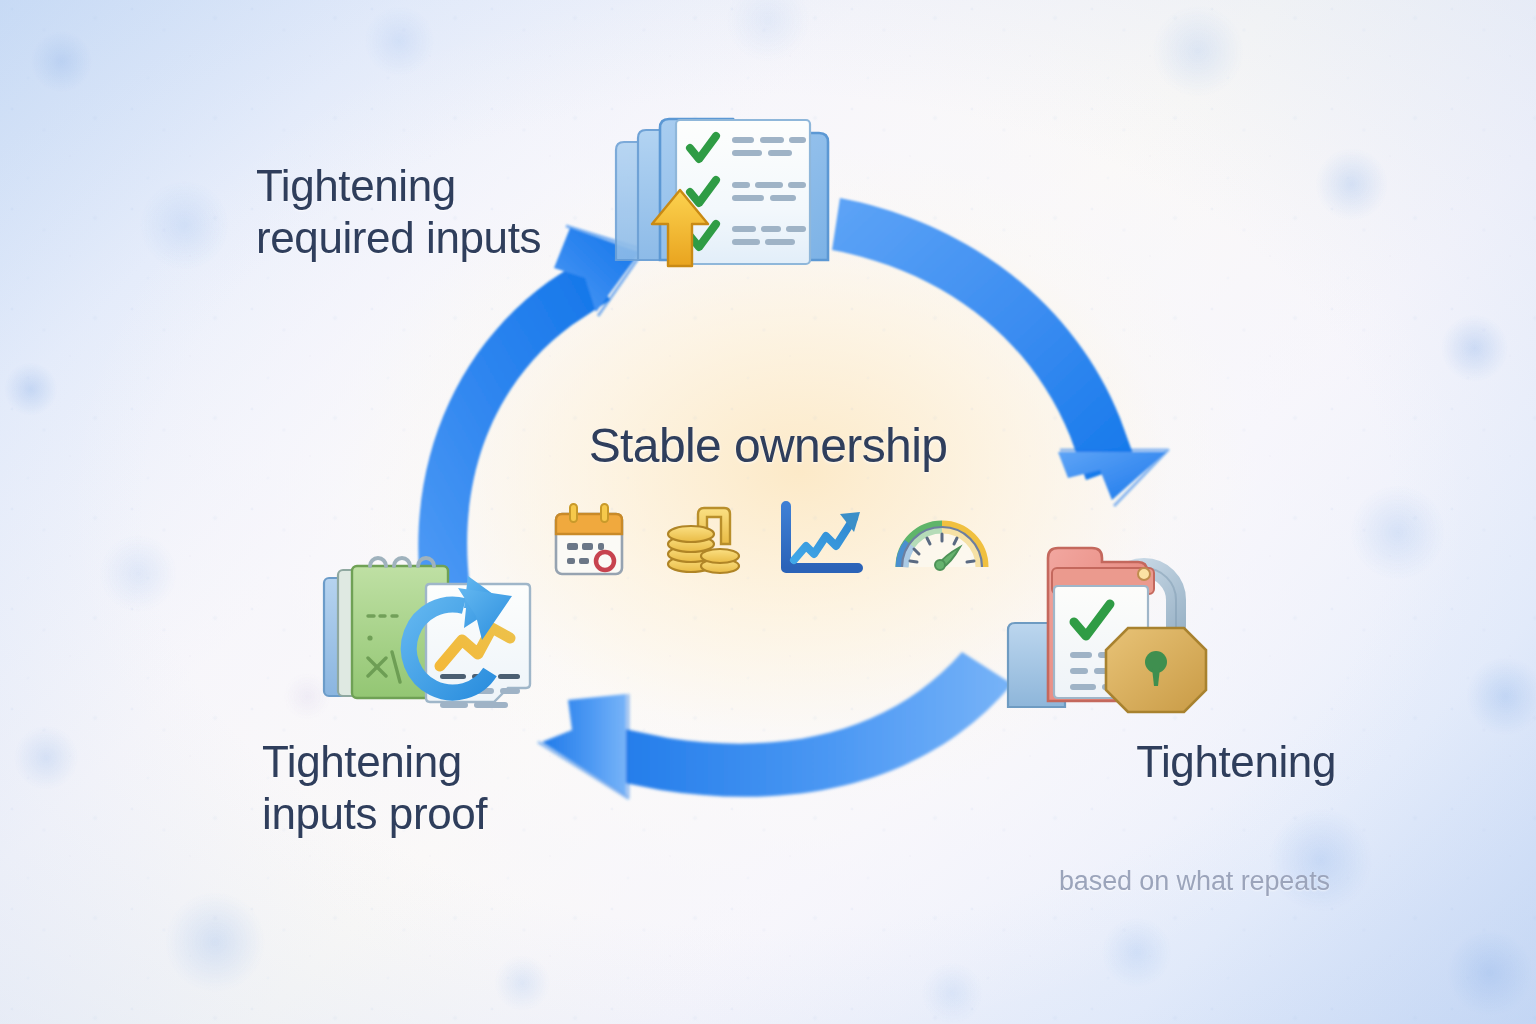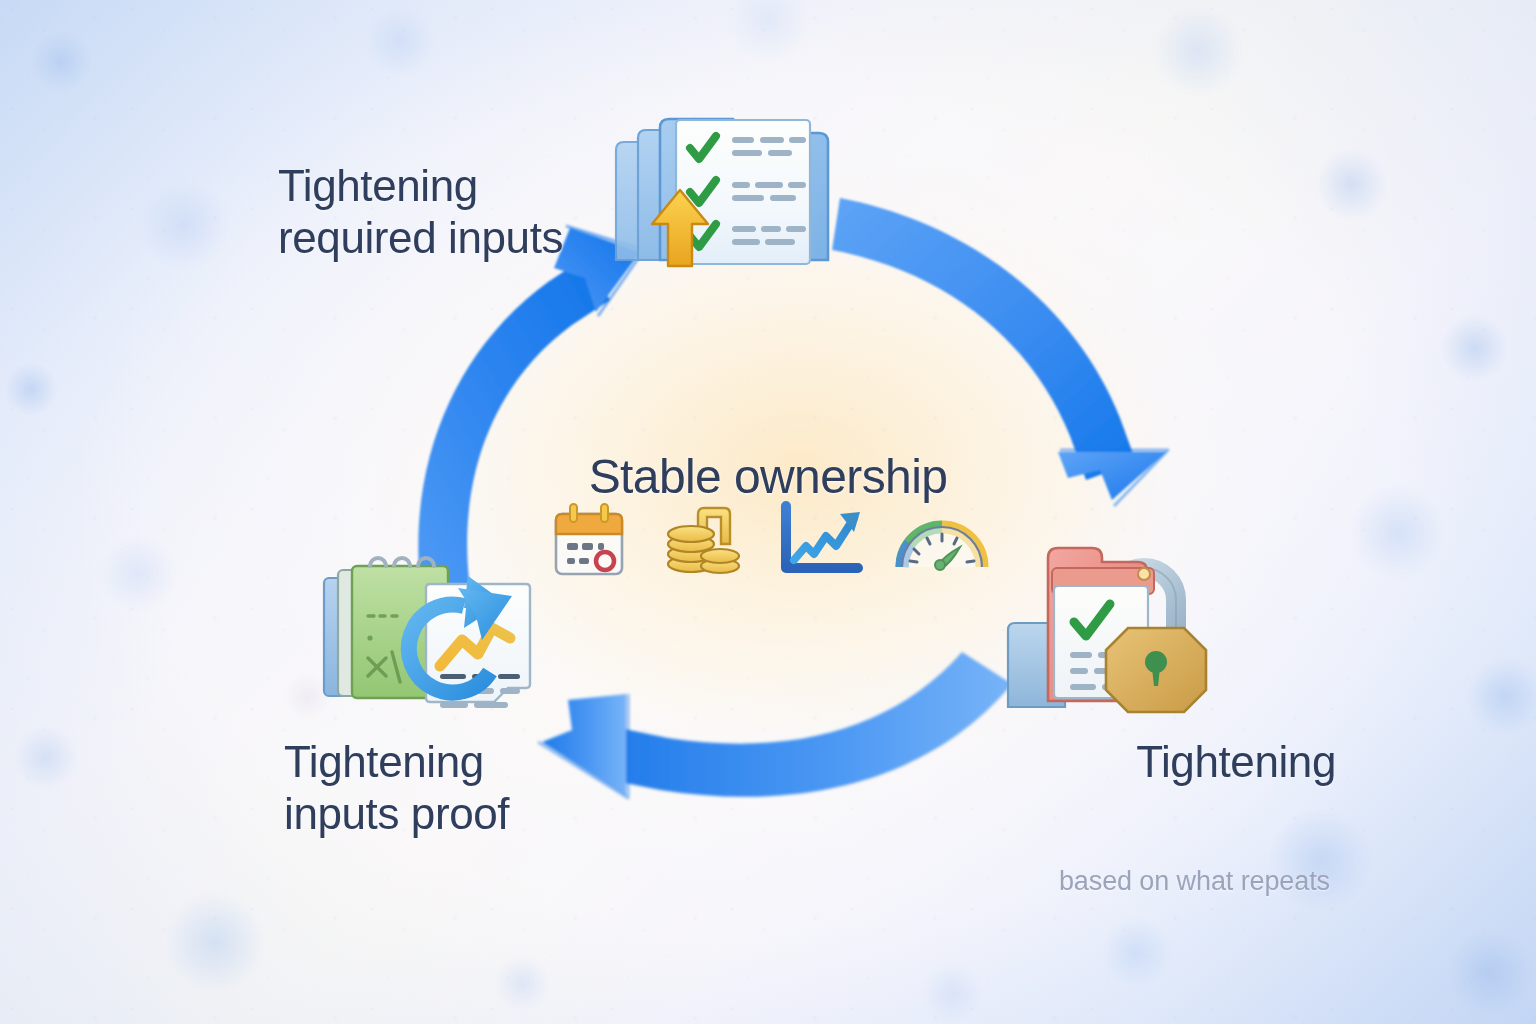--- a/index.html
+++ b/index.html
@@ -81,21 +81,20 @@
   
   .label {
     position: absolute;
     color: #2f3e5c;
     font-family: "Liberation Sans", sans-serif;
     font-weight: 400;
     letter-spacing: -0.4px;
     line-height: 1.18;
     text-shadow: 0 1px 2px rgba(255,255,255,0.75);
     white-space: nowrap;
-    margin-left: 22px;
   }
   .label-top-left {
     left: 256px;
     top: 160px;
     font-size: 44px;
     text-align: left;
   }
   .label-bottom-left {
     left: 262px;
     top: 736px;
@@ -126,21 +125,20 @@
     position: absolute;
     left: 0;
     right: 0;
     top: 418px;
     text-align: center;
     font-size: 48px;
     color: #2f3e5c;
     font-family: "Liberation Sans", sans-serif;
     letter-spacing: -0.6px;
     text-shadow: 0 1px 3px rgba(255,255,255,0.8);
-    margin-top: 31px;
   }
 
   
   .center-icons {
     position: absolute;
     left: 50%;
     top: 498px;
     transform: translateX(-50%);
     display: flex;
     align-items: center;

